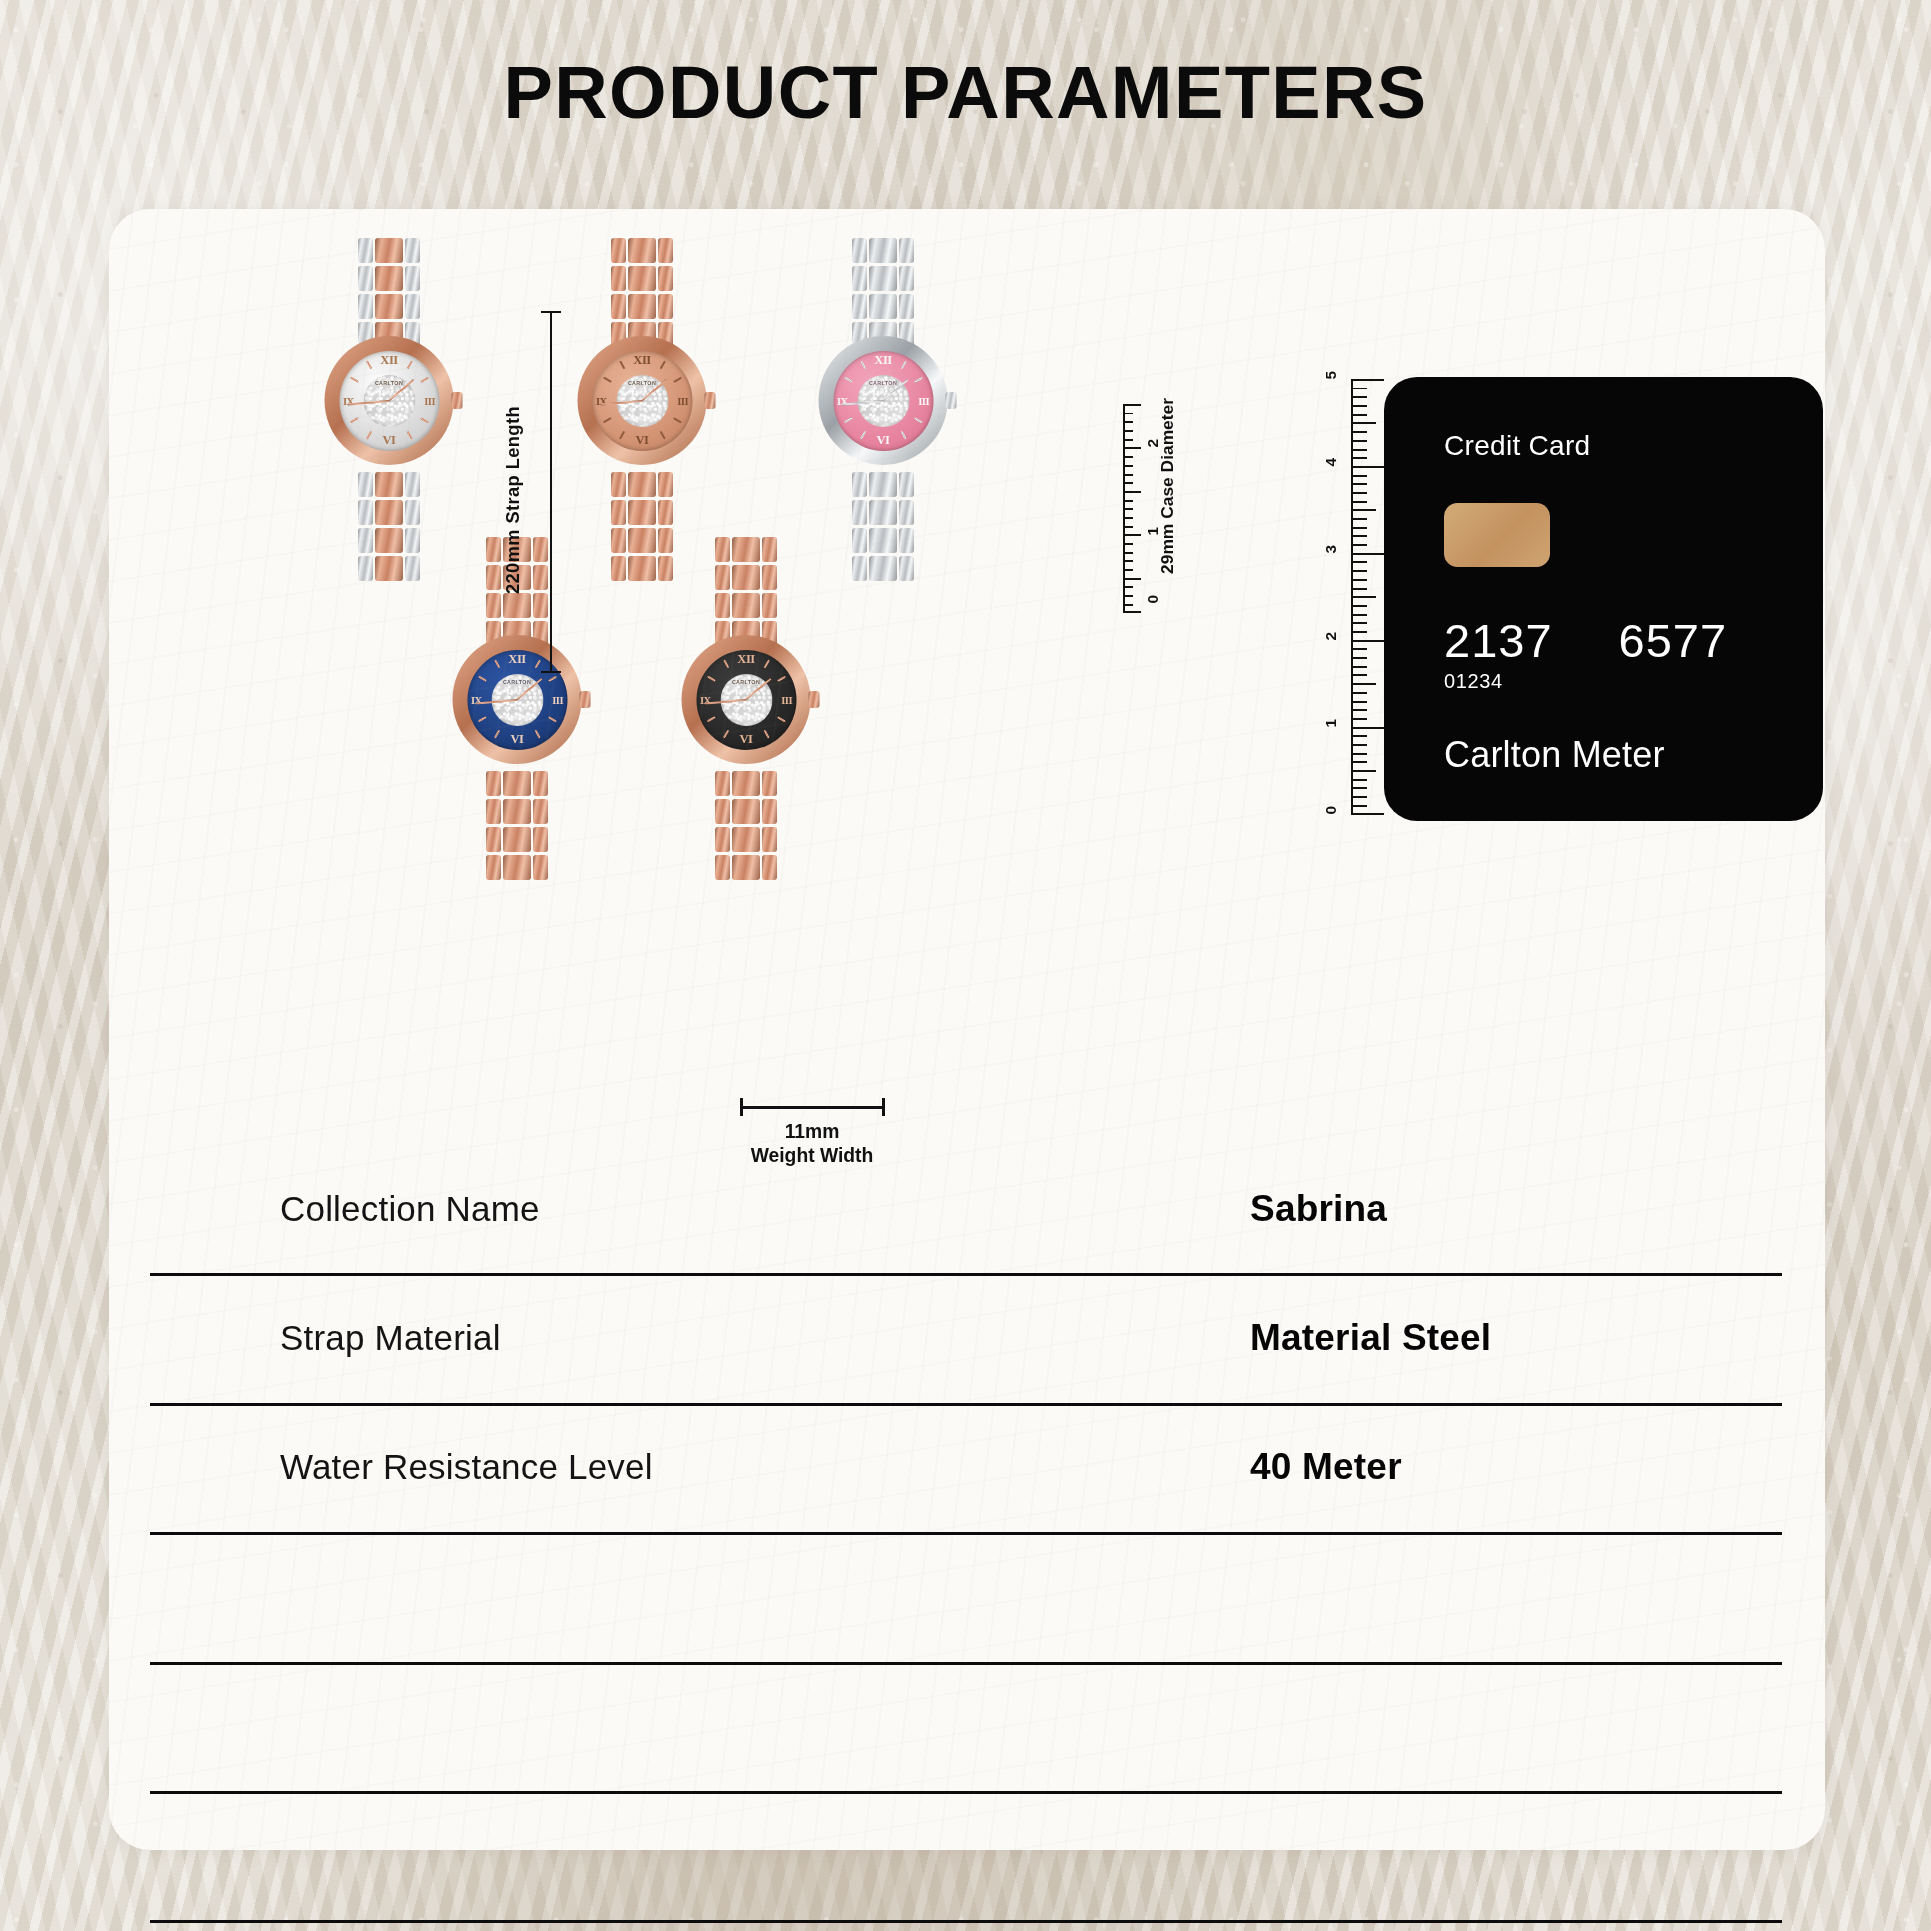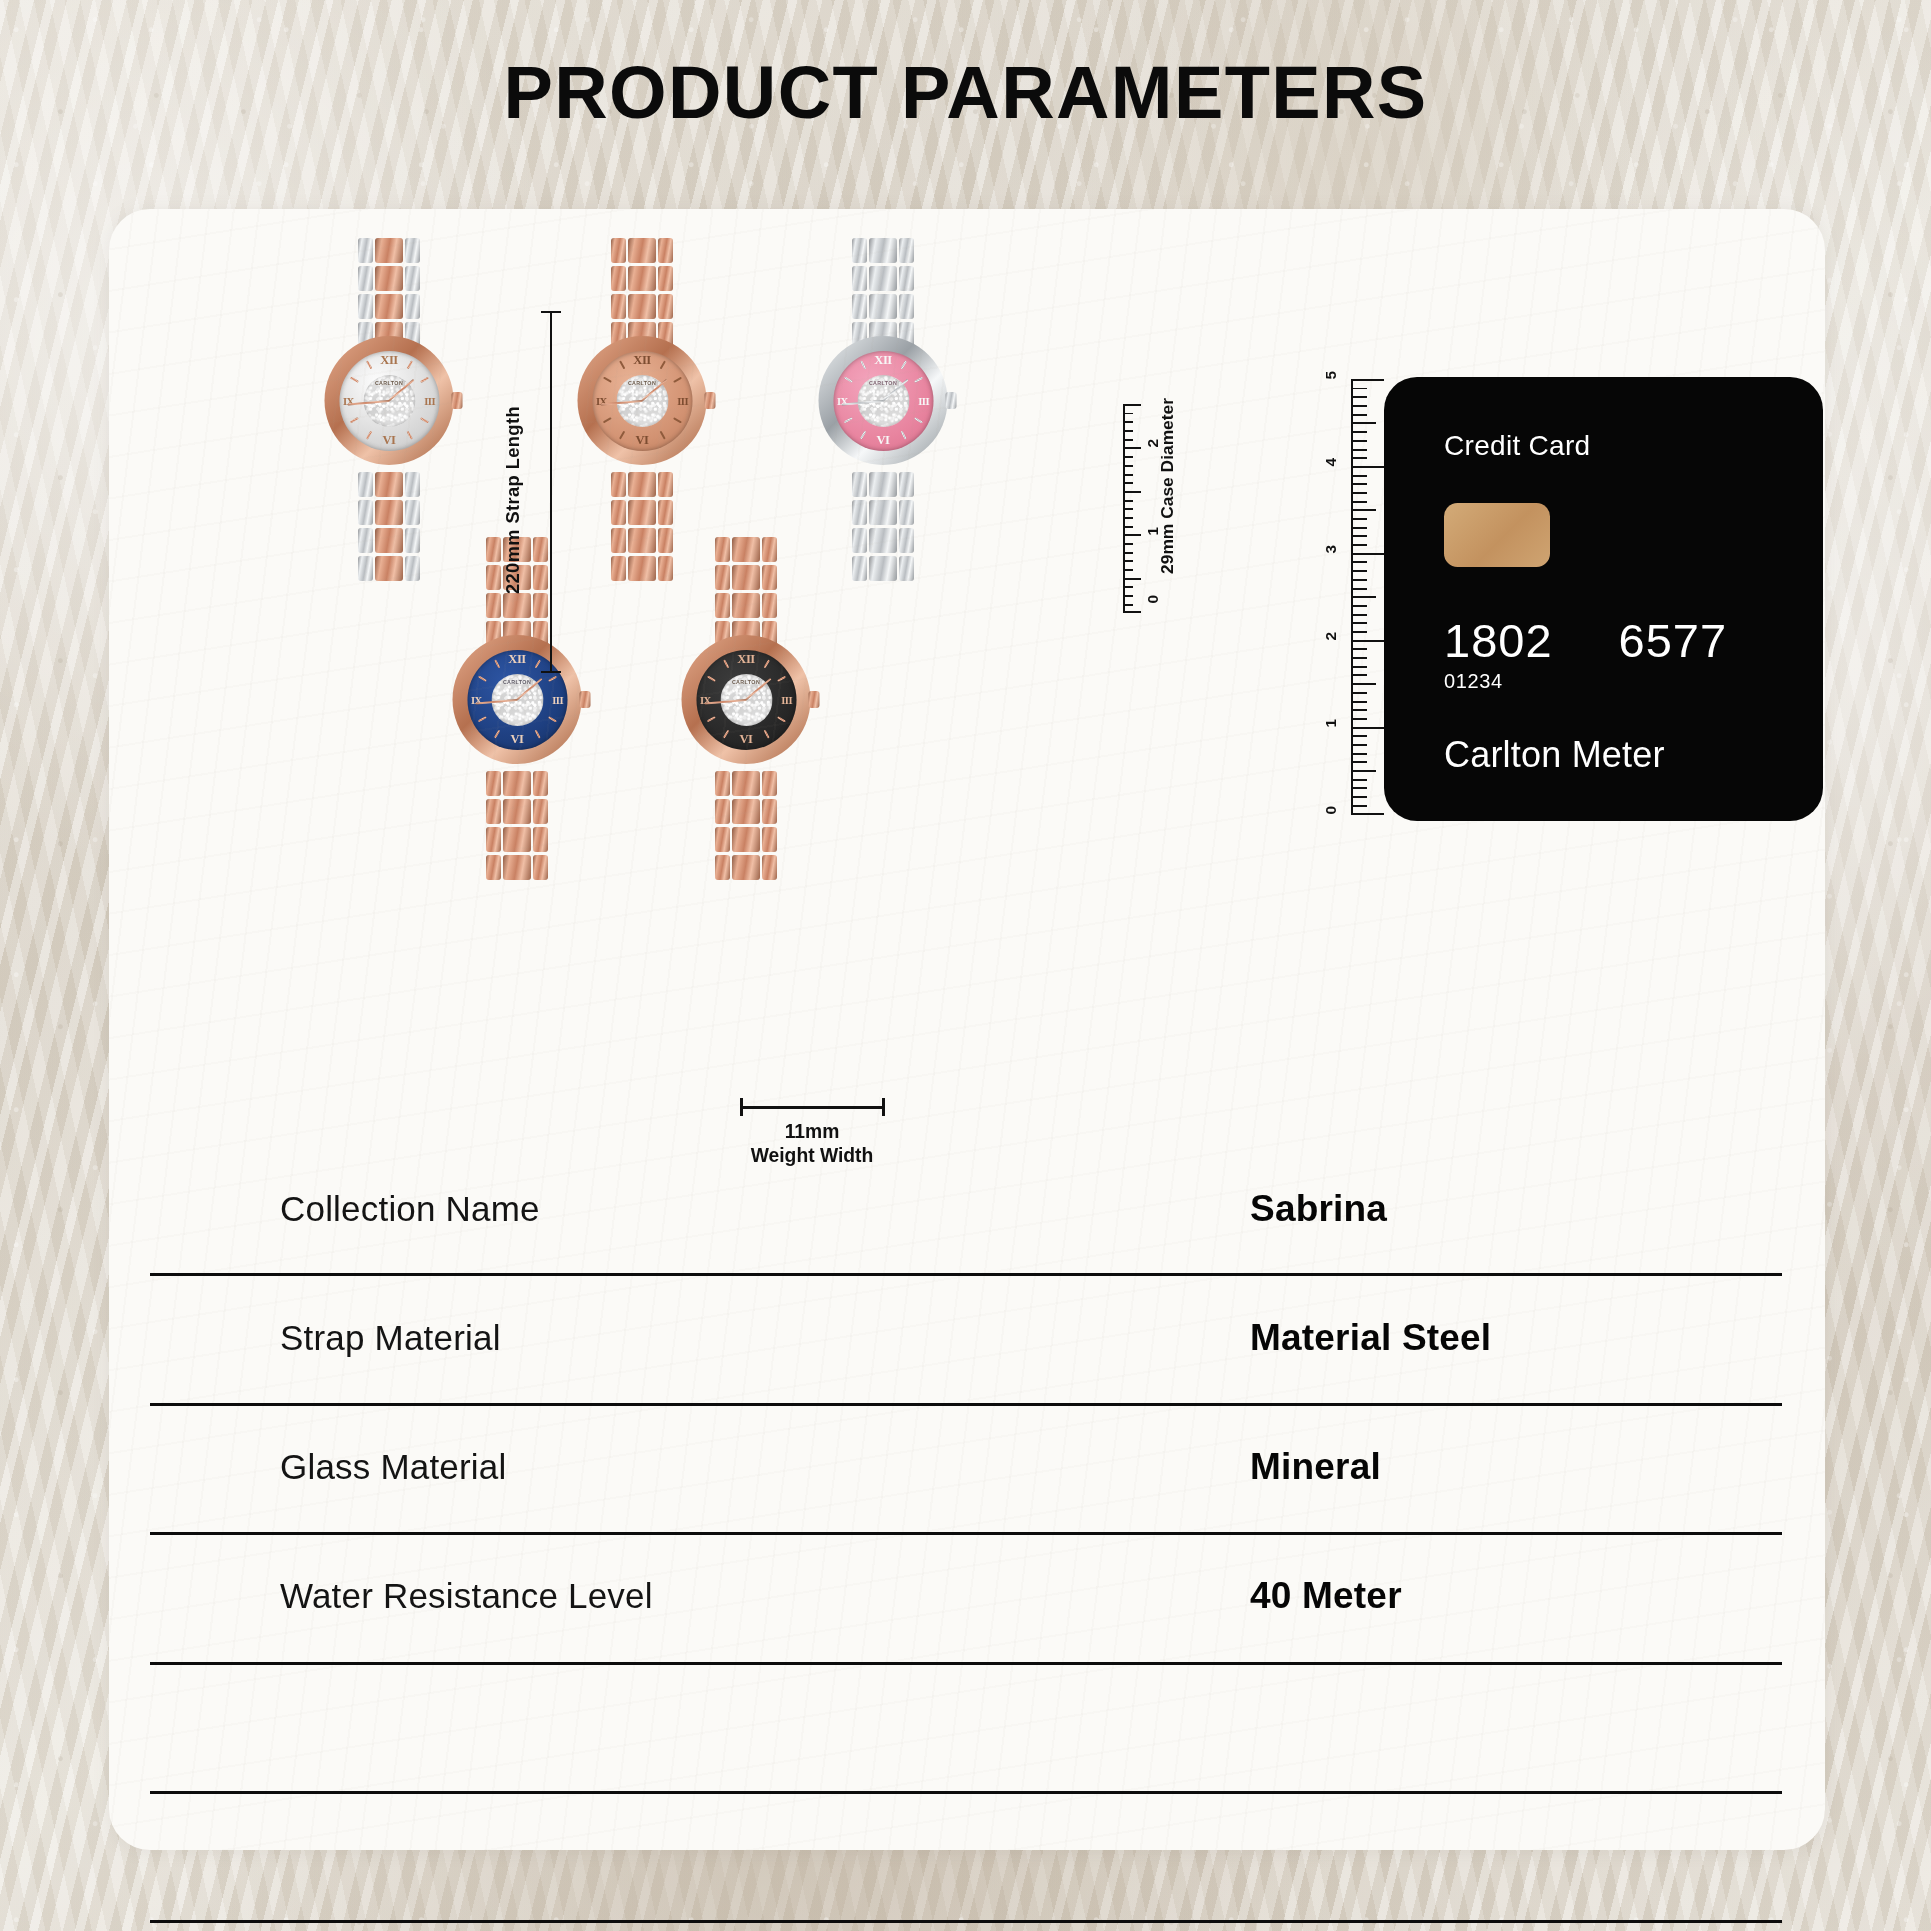--- a/index.html
+++ b/index.html
@@ -639,21 +639,21 @@
   <div class="num" style="top:166px; left:-29px;">3</div>
   <div class="num" style="top:253px; left:-29px;">2</div>
   <div class="num" style="top:340px; left:-29px;">1</div>
   <div class="num" style="top:427px; left:-29px;">0</div>
 </div>
 
 <div id="credit-card">
   <div id="credit-card-label">Credit Card</div>
   <div id="credit-card-chip"></div>
   <div id="credit-card-numbers">
-    <span>1802</span>
+    <span>2137</span>
     <span>6577</span>
   </div>
   <div id="credit-card-subnumber">01234</div>
   <div id="credit-card-brand">Carlton Meter</div>
 </div>
 
 <div id="spec-table">
 
   <div class="spec-row">
     <div class="spec-label">Collection Name</div>
@@ -662,24 +662,20 @@
   <div class="spec-rule" style="top:129px;"></div>
 
   <div class="spec-row">
     <div class="spec-label">Strap Material</div>
     <div class="spec-value">Material Steel</div>
   </div>
   <div class="spec-rule" style="top:259px;"></div>
 
   <div class="spec-rule" style="top:388px;"></div>
 
-  <div class="spec-row">
-    <div class="spec-label">Glass Material</div>
-    <div class="spec-value">Mineral</div>
-  </div>
   <div class="spec-rule" style="top:518px;"></div>
 
   <div class="spec-row">
     <div class="spec-label">Water Resistance Level</div>
     <div class="spec-value">40  Meter</div>
   </div>
   <div class="spec-rule" style="top:647px;"></div>
 
   <div class="spec-rule" style="top:776px;"></div>
 </div>

